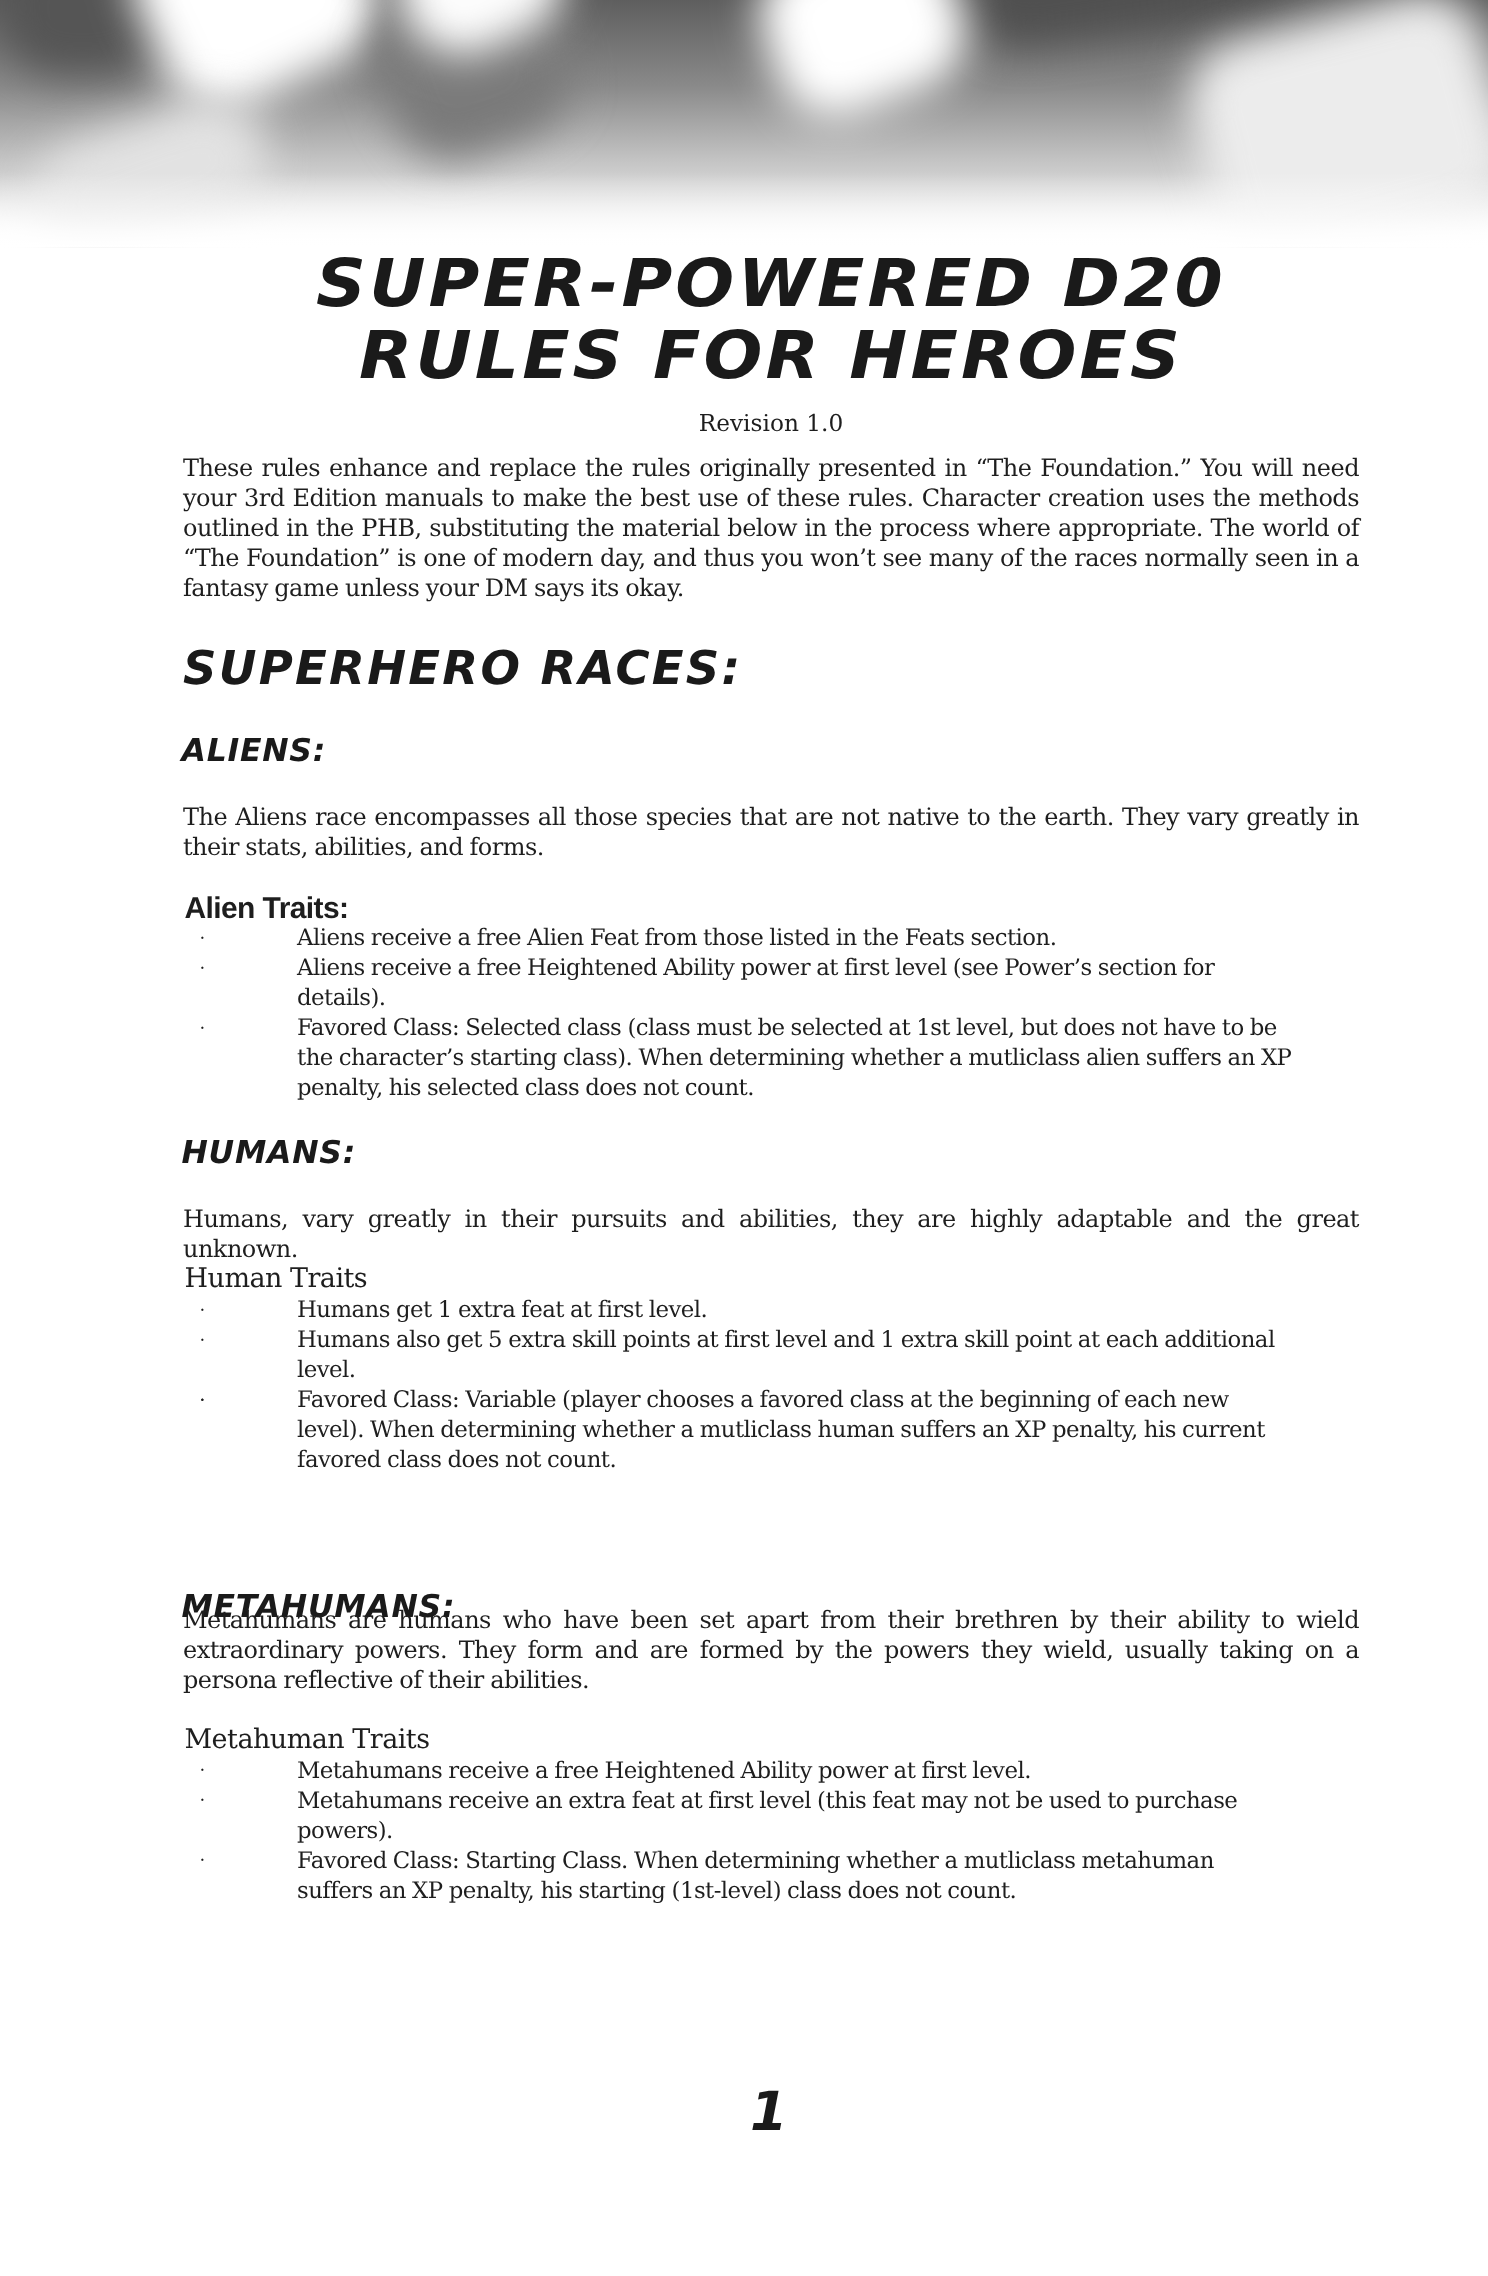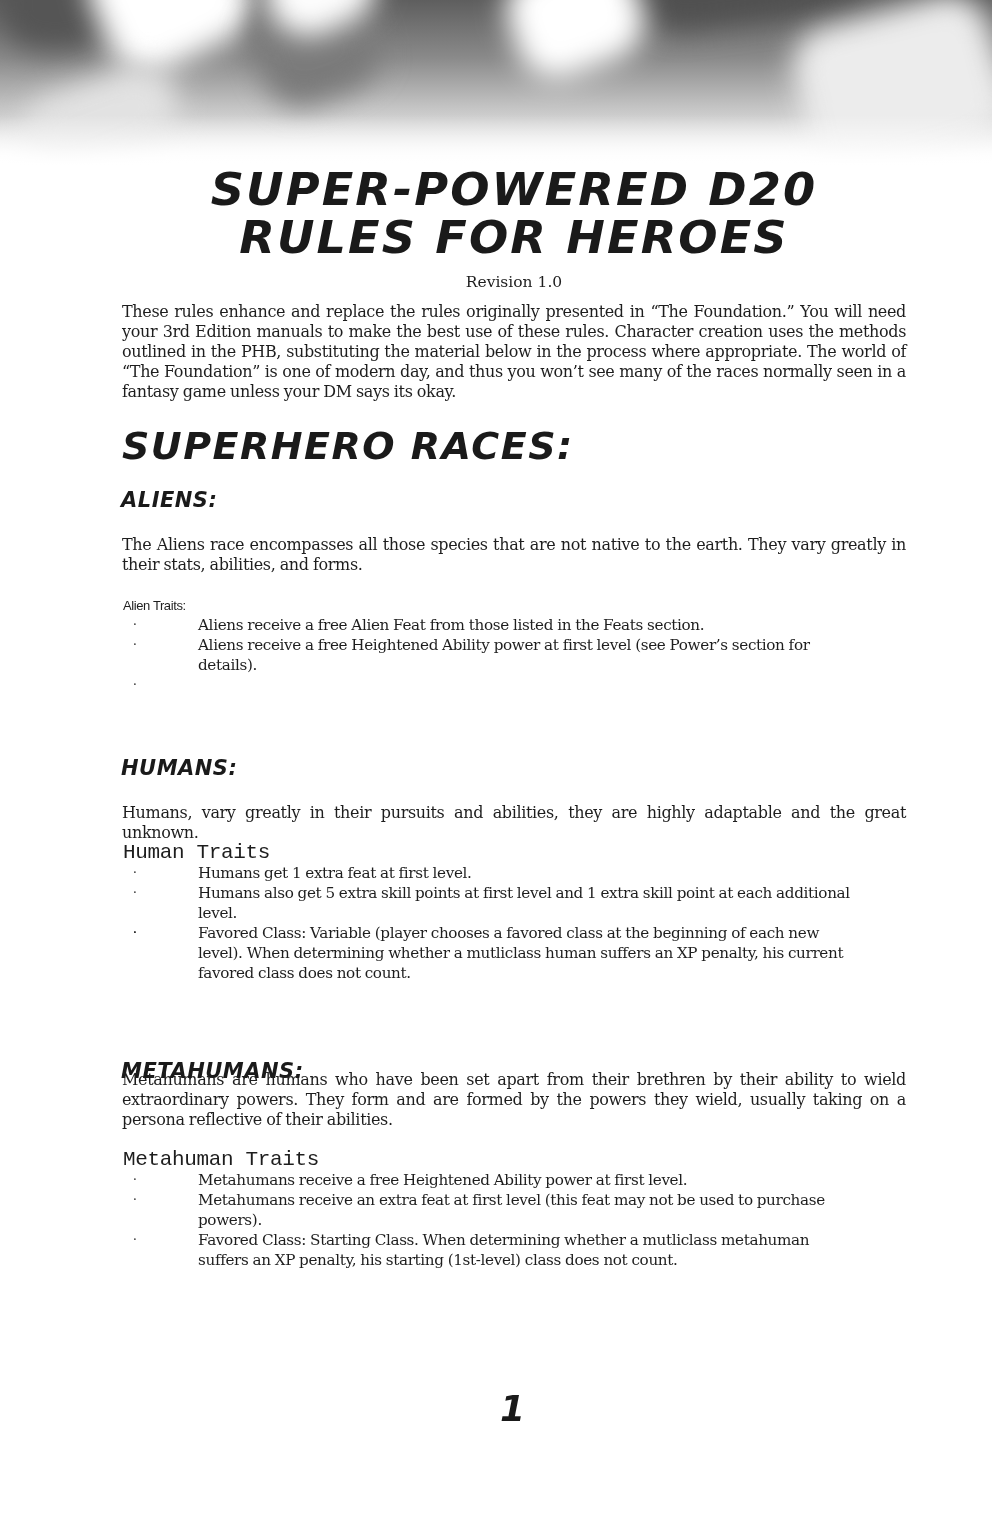--- a/index.html
+++ b/index.html
@@ -17,25 +17,25 @@
   .b7 { left: 20px; top: 80px; width: 160px; height: 80px; background: #e2e2e2; transform: rotate(-20deg); }
   .b8 { left: 0px; top: -40px; width: 110px; height: 90px; background: #555555; }
   .banner-fade { position: absolute; left: 0; bottom: 0; width: 100%; height: 50px; background: linear-gradient(180deg, rgba(255,255,255,0) 0%, rgba(255,255,255,0.85) 80%, #fff 100%); }
 
   .comic { font-family: "DejaVu Sans", sans-serif; font-weight: bold; font-style: oblique; text-transform: uppercase; color: #1a1a1a; letter-spacing: 1px; }
 
   .title { position: absolute; left: 0; top: 166px; width: 1028px; text-align: center; font-size: 44px; line-height: 48px; letter-spacing: 2px; transform: scaleX(1.05); transform-origin: 514px 0; }
   .revision { position: absolute; left: 0; top: 273px; width: 1028px; text-align: center; font-size: 15.5px; }
 
   .para { position: absolute; left: 122px; width: 784px; font-size: 16px; line-height: 20px; text-align: justify; letter-spacing: -0.35px; word-spacing: -0.5px; }
-  .h1 { position: absolute; left: 122px; font-size: 38px; line-height: 36px; letter-spacing: 1.5px; text-align: center; }
+  .h1 { position: absolute; left: 122px; font-size: 31px; line-height: 36px; letter-spacing: 1.5px; text-align: center; }
   .h2 { position: absolute; left: 121px; font-size: 21px; line-height: 28px; letter-spacing: 0.5px; }
 
-  .traits-label { position: absolute; left: 123px; font-size: 21px; line-height: 20px; letter-spacing: -0.35px; font-family: Liberation Mono, monospace; }
-  .traits-label.bold { font-family: "Liberation Sans", sans-serif; font-weight: normal; font-size: 13px; letter-spacing: -0.4px; }
+  .traits-label { position: absolute; left: 123px; font-size: 18px; line-height: 20px; letter-spacing: -0.35px; }
+  .traits-label.bold { font-family: "Liberation Sans", sans-serif; font-weight: bold; font-size: 20px; letter-spacing: -0.4px; }
 
   .list { position: absolute; left: 123px; width: 740px; margin: 0; padding: 0; list-style: none; }
   .list li { position: relative; padding-left: 75px; font-size: 15.2px; line-height: 20px; letter-spacing: -0.35px; word-spacing: -0.4px; }
   .list li .bullet { position: absolute; left: 10px; top: 0; font-size: 12px; }
 
   .page-num { position: absolute; left: 500px; top: 1388px; font-family: "DejaVu Sans", sans-serif; font-style: oblique; font-weight: bold; font-size: 36px; color: #1a1a1a; }
 </style>
 </head>
 <body>
 
@@ -60,21 +60,21 @@
 <p class="para" style="top:302px;margin:0;">These rules enhance and replace the rules originally presented in “The Foundation.” You will need your 3rd Edition manuals to make the best use of these rules. Character creation uses the methods outlined in the PHB, substituting the material below in the process where appropriate. The world of “The Foundation” is one of modern day, and thus you won’t see many of the races normally seen in a fantasy game unless your DM says its okay.</p>
 
 <div class="h1 comic" style="top:428px;">Superhero Races:</div>
 
 <div class="h2 comic" style="top:486px;">Aliens:</div>
 <p class="para" style="top:535px;margin:0;">The Aliens race encompasses all those species that are not native to the earth.  They vary greatly in their stats, abilities, and forms.</p>
 <div class="traits-label bold" style="top:596px;">Alien Traits:</div>
 <ul class="list" style="top:615px;">
   <li><span class="bullet">·</span><span>Aliens receive a free Alien Feat from those listed in the Feats section.</span></li>
   <li><span class="bullet">·</span><span>Aliens receive a free Heightened Ability power at first level (see Power’s section for details).</span></li>
-  <li><span class="bullet">·</span></li>
+  <li><span class="bullet">·</span><span>Favored Class: Selected class (class must be selected at 1st level, but does not have to be the character’s starting class).  When determining whether a mutliclass alien suffers an XP penalty, his selected class does not count.</span></li>
 </ul>
 
 <div class="h2 comic" style="top:754px;">Humans:</div>
 <p class="para" style="top:803px;margin:0;">Humans, vary greatly in their pursuits and abilities, they are highly adaptable and the great unknown.</p>
 <div class="traits-label" style="top:843px;">Human Traits</div>
 <ul class="list" style="top:863px;">
   <li><span class="bullet">·</span><span>Humans get 1 extra feat at first level.</span></li>
   <li><span class="bullet">·</span><span>Humans also get 5 extra skill points at first level and 1 extra skill point at each additional level.</span></li>
   <li><span class="bullet">·</span></li>
   <li><span class="bullet">·</span><span>Favored Class: Variable (player chooses a favored class at the beginning of each new level). When determining whether a mutliclass human suffers an XP penalty, his current favored class does not count.</span></li>

